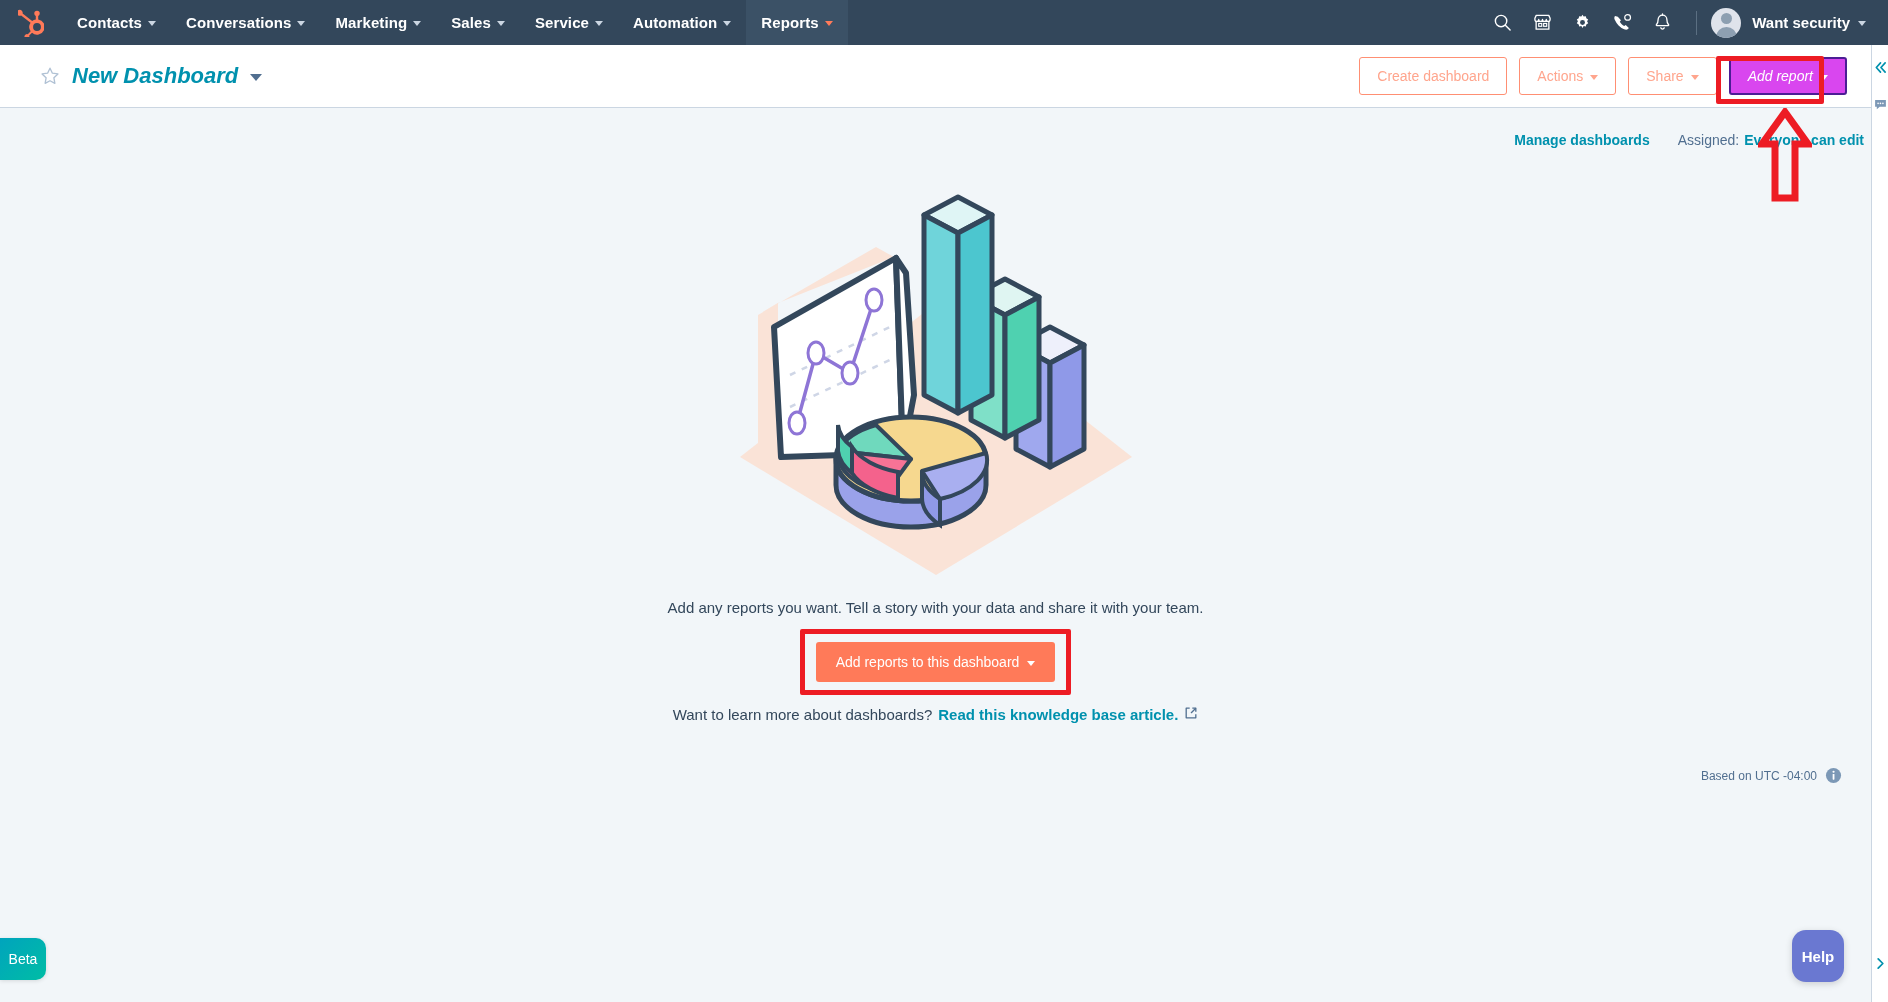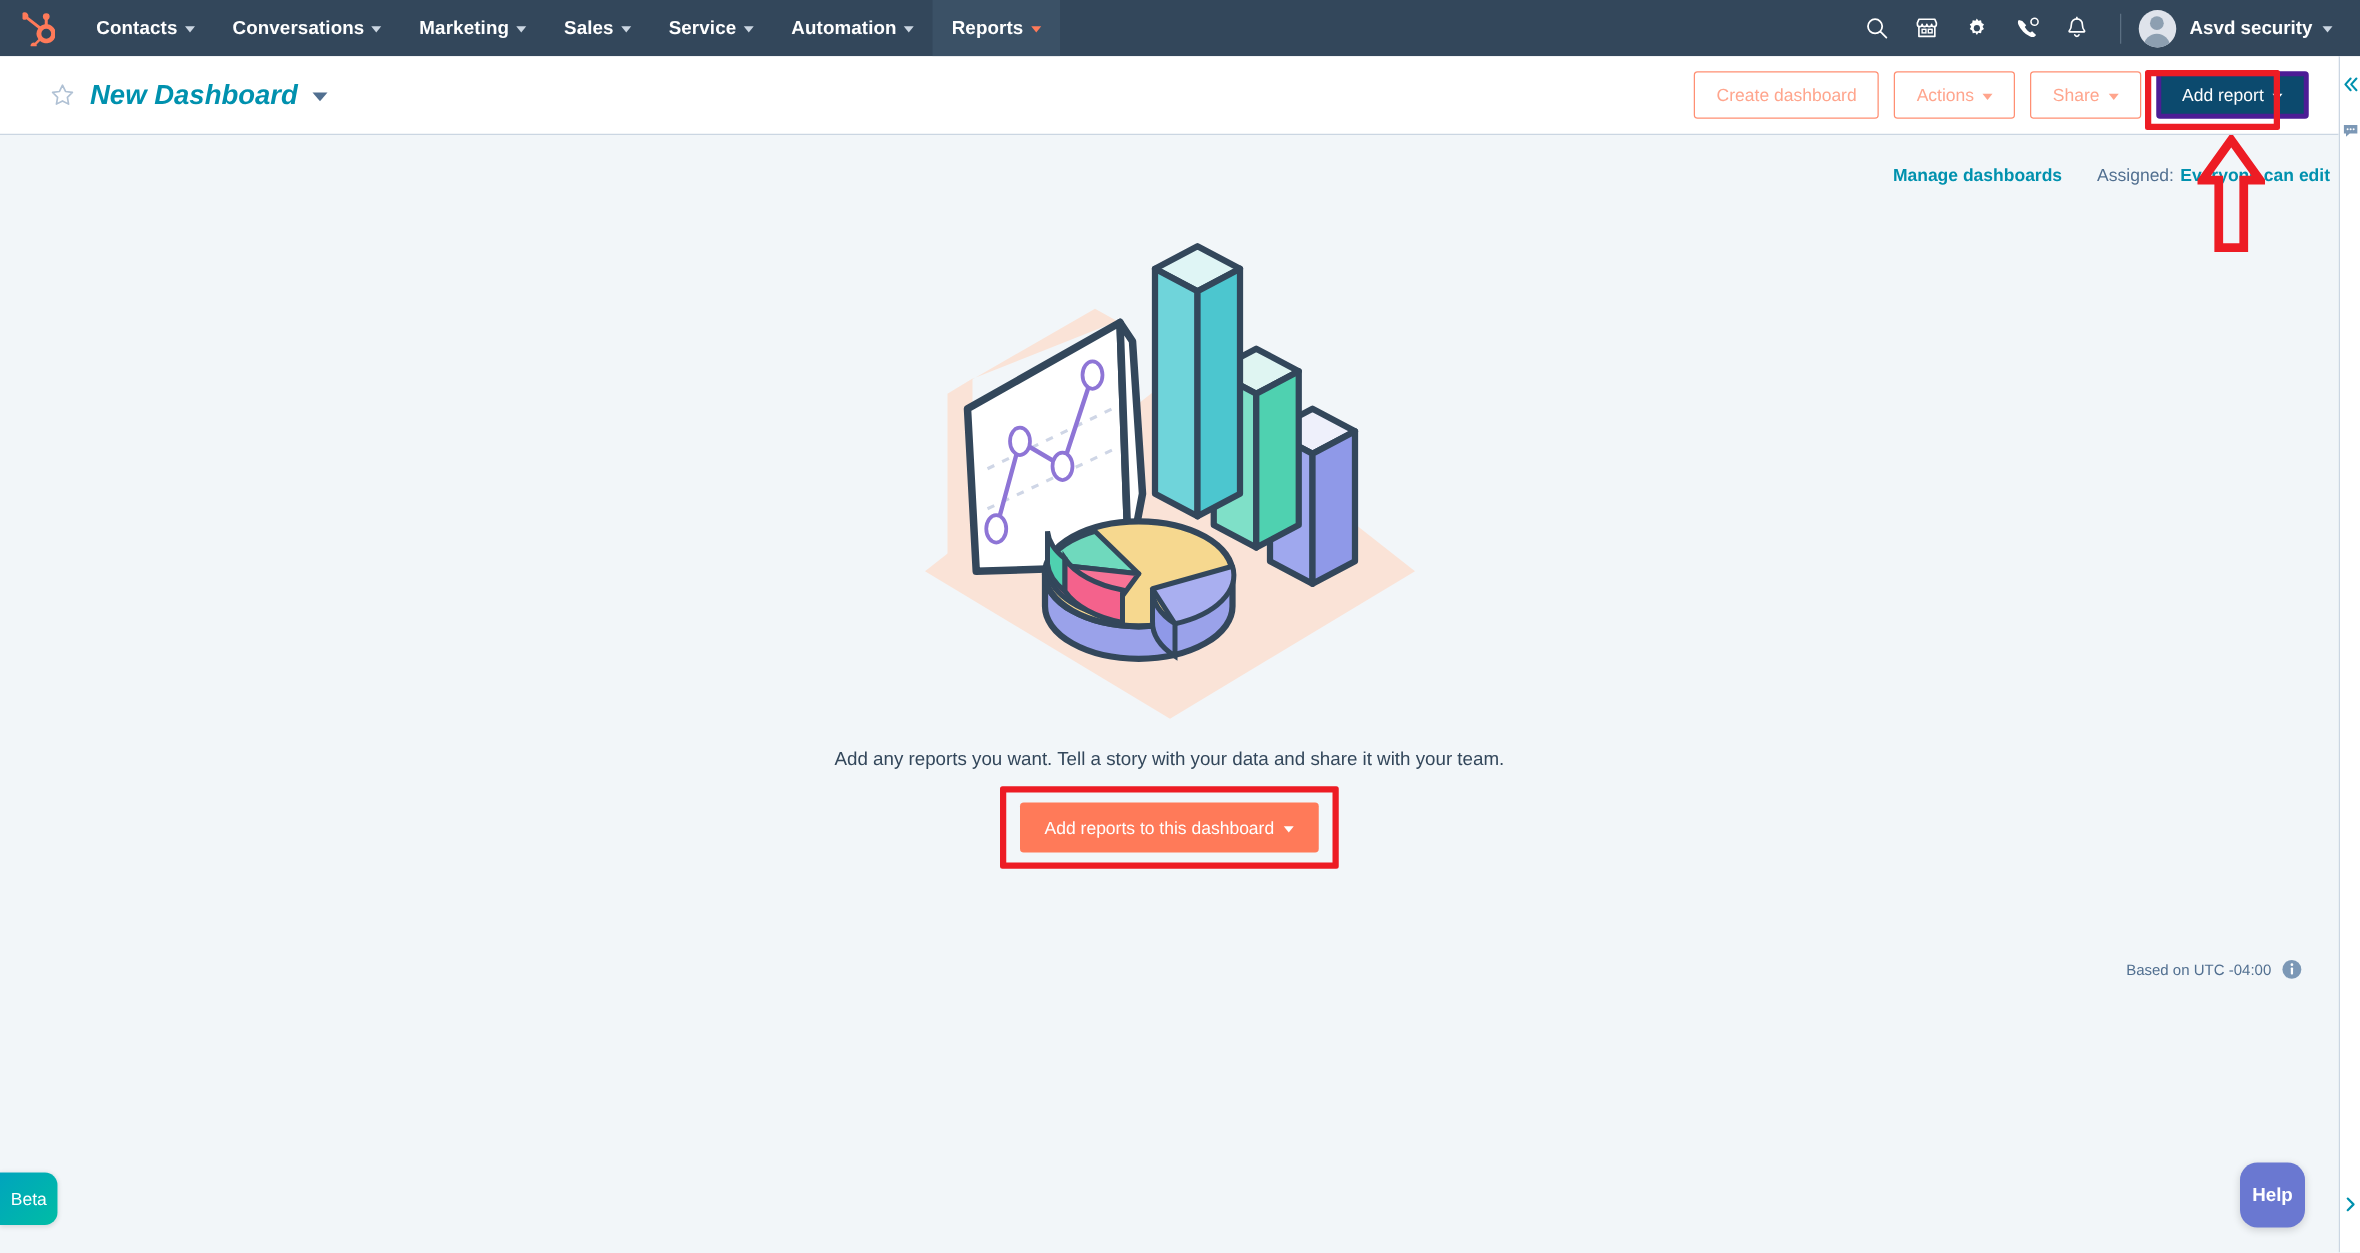--- a/index.html
+++ b/index.html
@@ -114,21 +114,21 @@
     height: 38px; padding: 0 17px;
     border-radius: 3px; font-size: 14px;
     display: inline-flex; align-items: center; gap: 7px;
     cursor: pointer; white-space: nowrap;
     font-family: "Liberation Sans", sans-serif;
   }
   .btn-outline {
     background: #fff; border: 1px solid #ff8f73; color: #ffa58d;
   }
   .btn-primary {
-    background: #0c4a6e; border: 4px solid #4c1d95; color: #ffffff;
+    background: #d946ef; border: 2px solid #4c1d95; color: #ffffff; font-style: italic;
   }
   .btn-caret {
     width: 0; height: 0; margin-top: 2px;
     border-left: 4px solid transparent;
     border-right: 4px solid transparent;
     border-top: 5px solid currentColor;
   }
   
   .annot-box-addreport {
     position: absolute; left: 1716px; top: 56px;
@@ -302,21 +302,21 @@
       <svg width="19" height="19" viewBox="0 0 20 20" aria-hidden="true">
         <path d="M10 2.2a4.6 4.6 0 0 0-4.6 4.6c0 3.6-1.2 4.9-1.8 5.5-.3.3-.1.9.4.9h12c.5 0 .7-.6.4-.9-.6-.6-1.8-1.9-1.8-5.5A4.6 4.6 0 0 0 10 2.2z" fill="none" stroke="#fff" stroke-width="1.4" stroke-linejoin="round"></path>
         <path d="M8.2 15.6a1.9 1.9 0 0 0 3.6 0" fill="none" stroke="#fff" stroke-width="1.4" stroke-linecap="round"></path>
         <line x1="10" y1="1" x2="10" y2="2.3" stroke="#fff" stroke-width="1.4" stroke-linecap="round"></line>
       </svg>
     </div>
 
     <div class="nav-divider"></div>
 
     <div class="avatar"></div>
-    <span class="user-name">Asvd security</span>
+    <span class="user-name">Want security</span>
     <span class="user-caret"></span>
   </div>
 </div>
 
 <div class="page-header">
   <div class="title-wrap">
     <span>
       <svg class="star-icon" viewBox="0 0 24 24" aria-hidden="true">
         <path d="M12 2.6l2.9 6 6.6.95-4.8 4.65 1.14 6.55L12 17.66 6.16 20.75 7.3 14.2 2.5 9.55l6.6-.95z" fill="none" stroke="#b0c1d4" stroke-width="1.6" stroke-linejoin="round"></path>
       </svg>
@@ -414,20 +414,31 @@
   <div class="empty-desc">Add any reports you want. Tell a story with your data and share it with your team.</div>
 
   <div class="cta-wrap">
     <div class="btn-cta">
       <span>Add reports to this dashboard</span>
       <span class="btn-caret"></span>
     </div>
     <div class="annot-box-cta"></div>
   </div>
 
+  <div class="learn-row">
+    <span>Want to learn more about dashboards?</span>
+    <span class="kb-link">Read this knowledge base article.</span>
+    <span>
+      <svg class="ext-icon" viewBox="0 0 16 16" aria-hidden="true">
+        <path d="M6.5 2.5H2.5v11h11V9.5" fill="none" stroke="#516f90" stroke-width="1.5" stroke-linejoin="round"></path>
+        <path d="M9.5 2.5h4v4" fill="none" stroke="#516f90" stroke-width="1.5" stroke-linejoin="round"></path>
+        <line x1="13.5" y1="2.5" x2="8" y2="8" stroke="#516f90" stroke-width="1.5"></line>
+      </svg>
+    </span>
+  </div>
 </div>
 
 <div class="utc-row">
   <span>Based on UTC -04:00</span>
   <span>
     <svg class="info-icon" viewBox="0 0 18 18" aria-hidden="true">
       <circle cx="9" cy="9" r="8" fill="#7c98b6"></circle>
       <rect x="8.1" y="7.4" width="1.9" height="6" rx=".6" fill="#ffffff"></rect>
       <circle cx="9.05" cy="5" r="1.15" fill="#ffffff"></circle>
     </svg>

